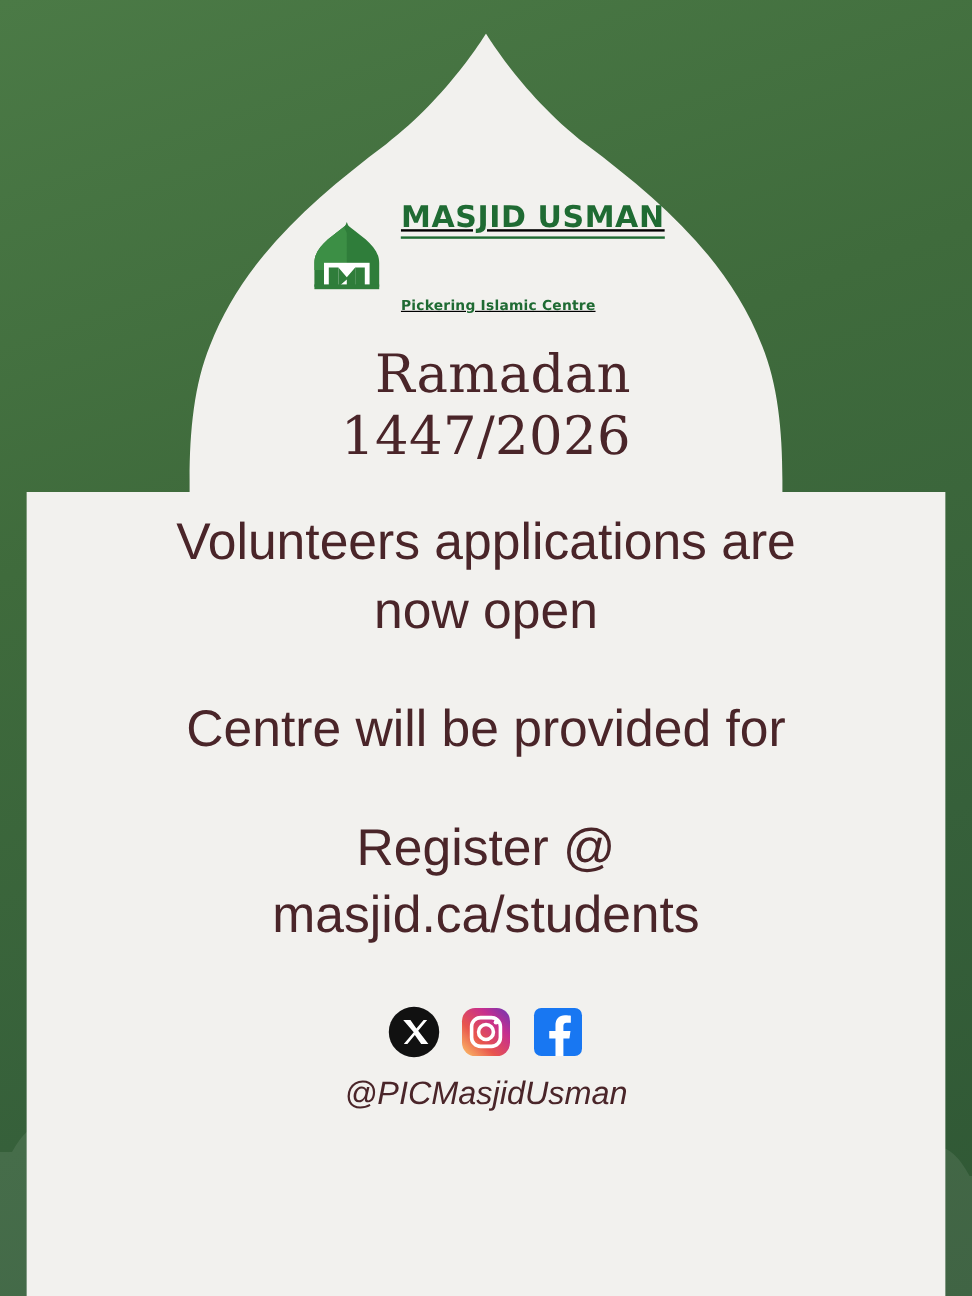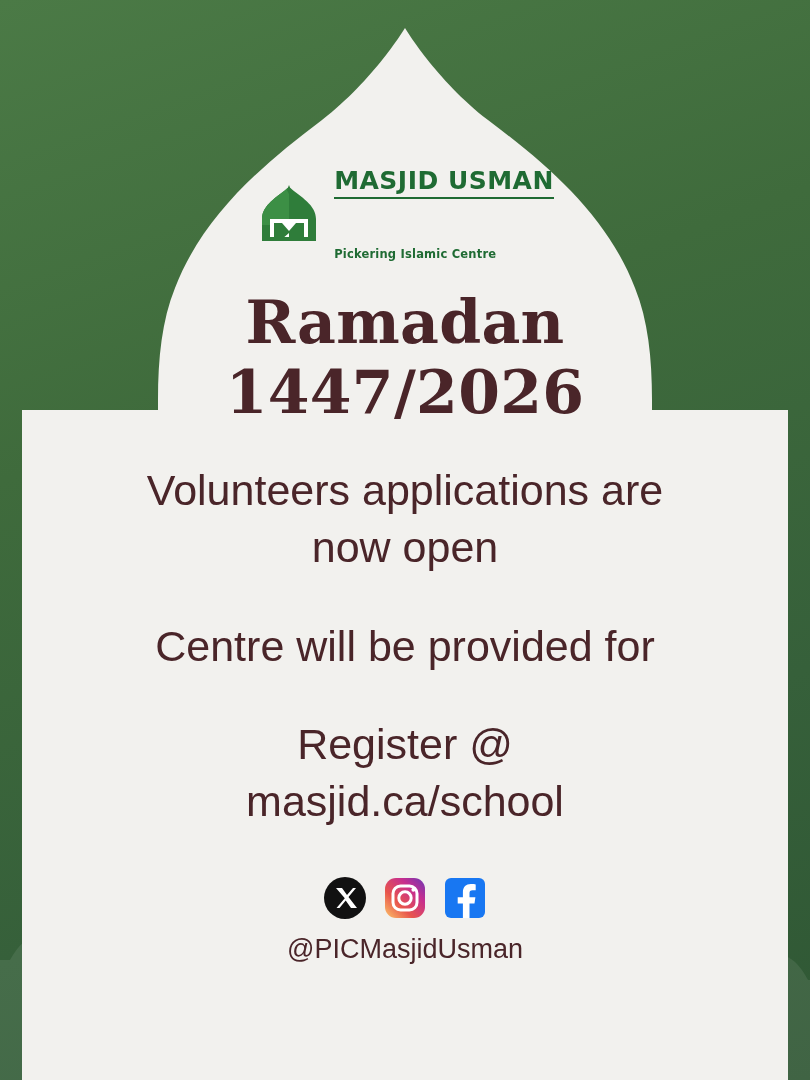--- a/index.html
+++ b/index.html
@@ -67,20 +67,21 @@
   .logo-mark {
     width: 66px;
     height: 58px;
     flex: none;
   }
   .logo-text {
     display: flex;
     flex-direction: column;
     align-items: flex-start;
     line-height: 1;
+    text-decoration: underline;
   }
   .logo-title {
     font-family: "DejaVu Sans", sans-serif;
     font-weight: bold;
     font-size: 25px;
     letter-spacing: 0.5px;
     color: #1f6b33;
     white-space: nowrap;
   }
   .logo-rule {
@@ -95,25 +96,25 @@
     font-size: 11.5px;
     color: #1f6b33;
     letter-spacing: 0.2px;
     white-space: nowrap;
     margin-top: 46px;
   }
 
   
   .headline {
     font-family: "DejaVu Serif", serif;
-    font-weight: bold;
+    font-weight: normal;
     color: #4a2529;
-    font-size: 60px;
+    font-size: 44px;
     line-height: 1.18;
-    text-align: center;
+    text-align: right;
     margin: 0 0 34px 0;
     letter-spacing: 0.3px;
   }
   .headline span { display: block; }
 
   
   .body-block {
     font-family: "Liberation Sans", sans-serif;
     color: #4a2529;
     font-size: 43px;
@@ -136,20 +137,21 @@
   }
   .social-icon {
     width: 44px;
     height: 44px;
     display: block;
   }
   .handle {
     font-family: "Liberation Sans", sans-serif;
     font-size: 27px;
     color: #4a2529;
+    font-style: italic;
   }
 </style>
 </head>
 <body>
 
 <div class="poster">
 
   <svg class="bg-mosque" viewBox="0 0 810 640" preserveAspectRatio="xMidYMax meet">
     <g fill="#ffffff" opacity="0.45">
 
@@ -226,21 +228,21 @@
         <span>Volunteers applications are</span>
         <span>now open</span>
       </p>
 
       <p class="body-block">
         <span>Centre will be provided for</span>
       </p>
 
       <p class="body-block tight">
         <span>Register @</span>
-        <span>masjid.ca/school</span>
+        <span>masjid.ca/students</span>
       </p>
 
       <div class="socials">
         <svg class="social-icon" viewBox="0 0 44 44">
           <circle cx="22" cy="22" r="21" fill="#111111"></circle>
           <path d="M13 12 h6 l5 7 l6 -7 h3 l-7.5 9 L34 32 h-6 l-5.3 -7.4 L16.5 32 H13.5 l8.3 -9.7 Z" fill="#ffffff"></path>
         </svg>
         <svg class="social-icon" viewBox="0 0 44 44">
           <defs>
             <linearGradient id="ig" x1="0" y1="1" x2="1" y2="0">

